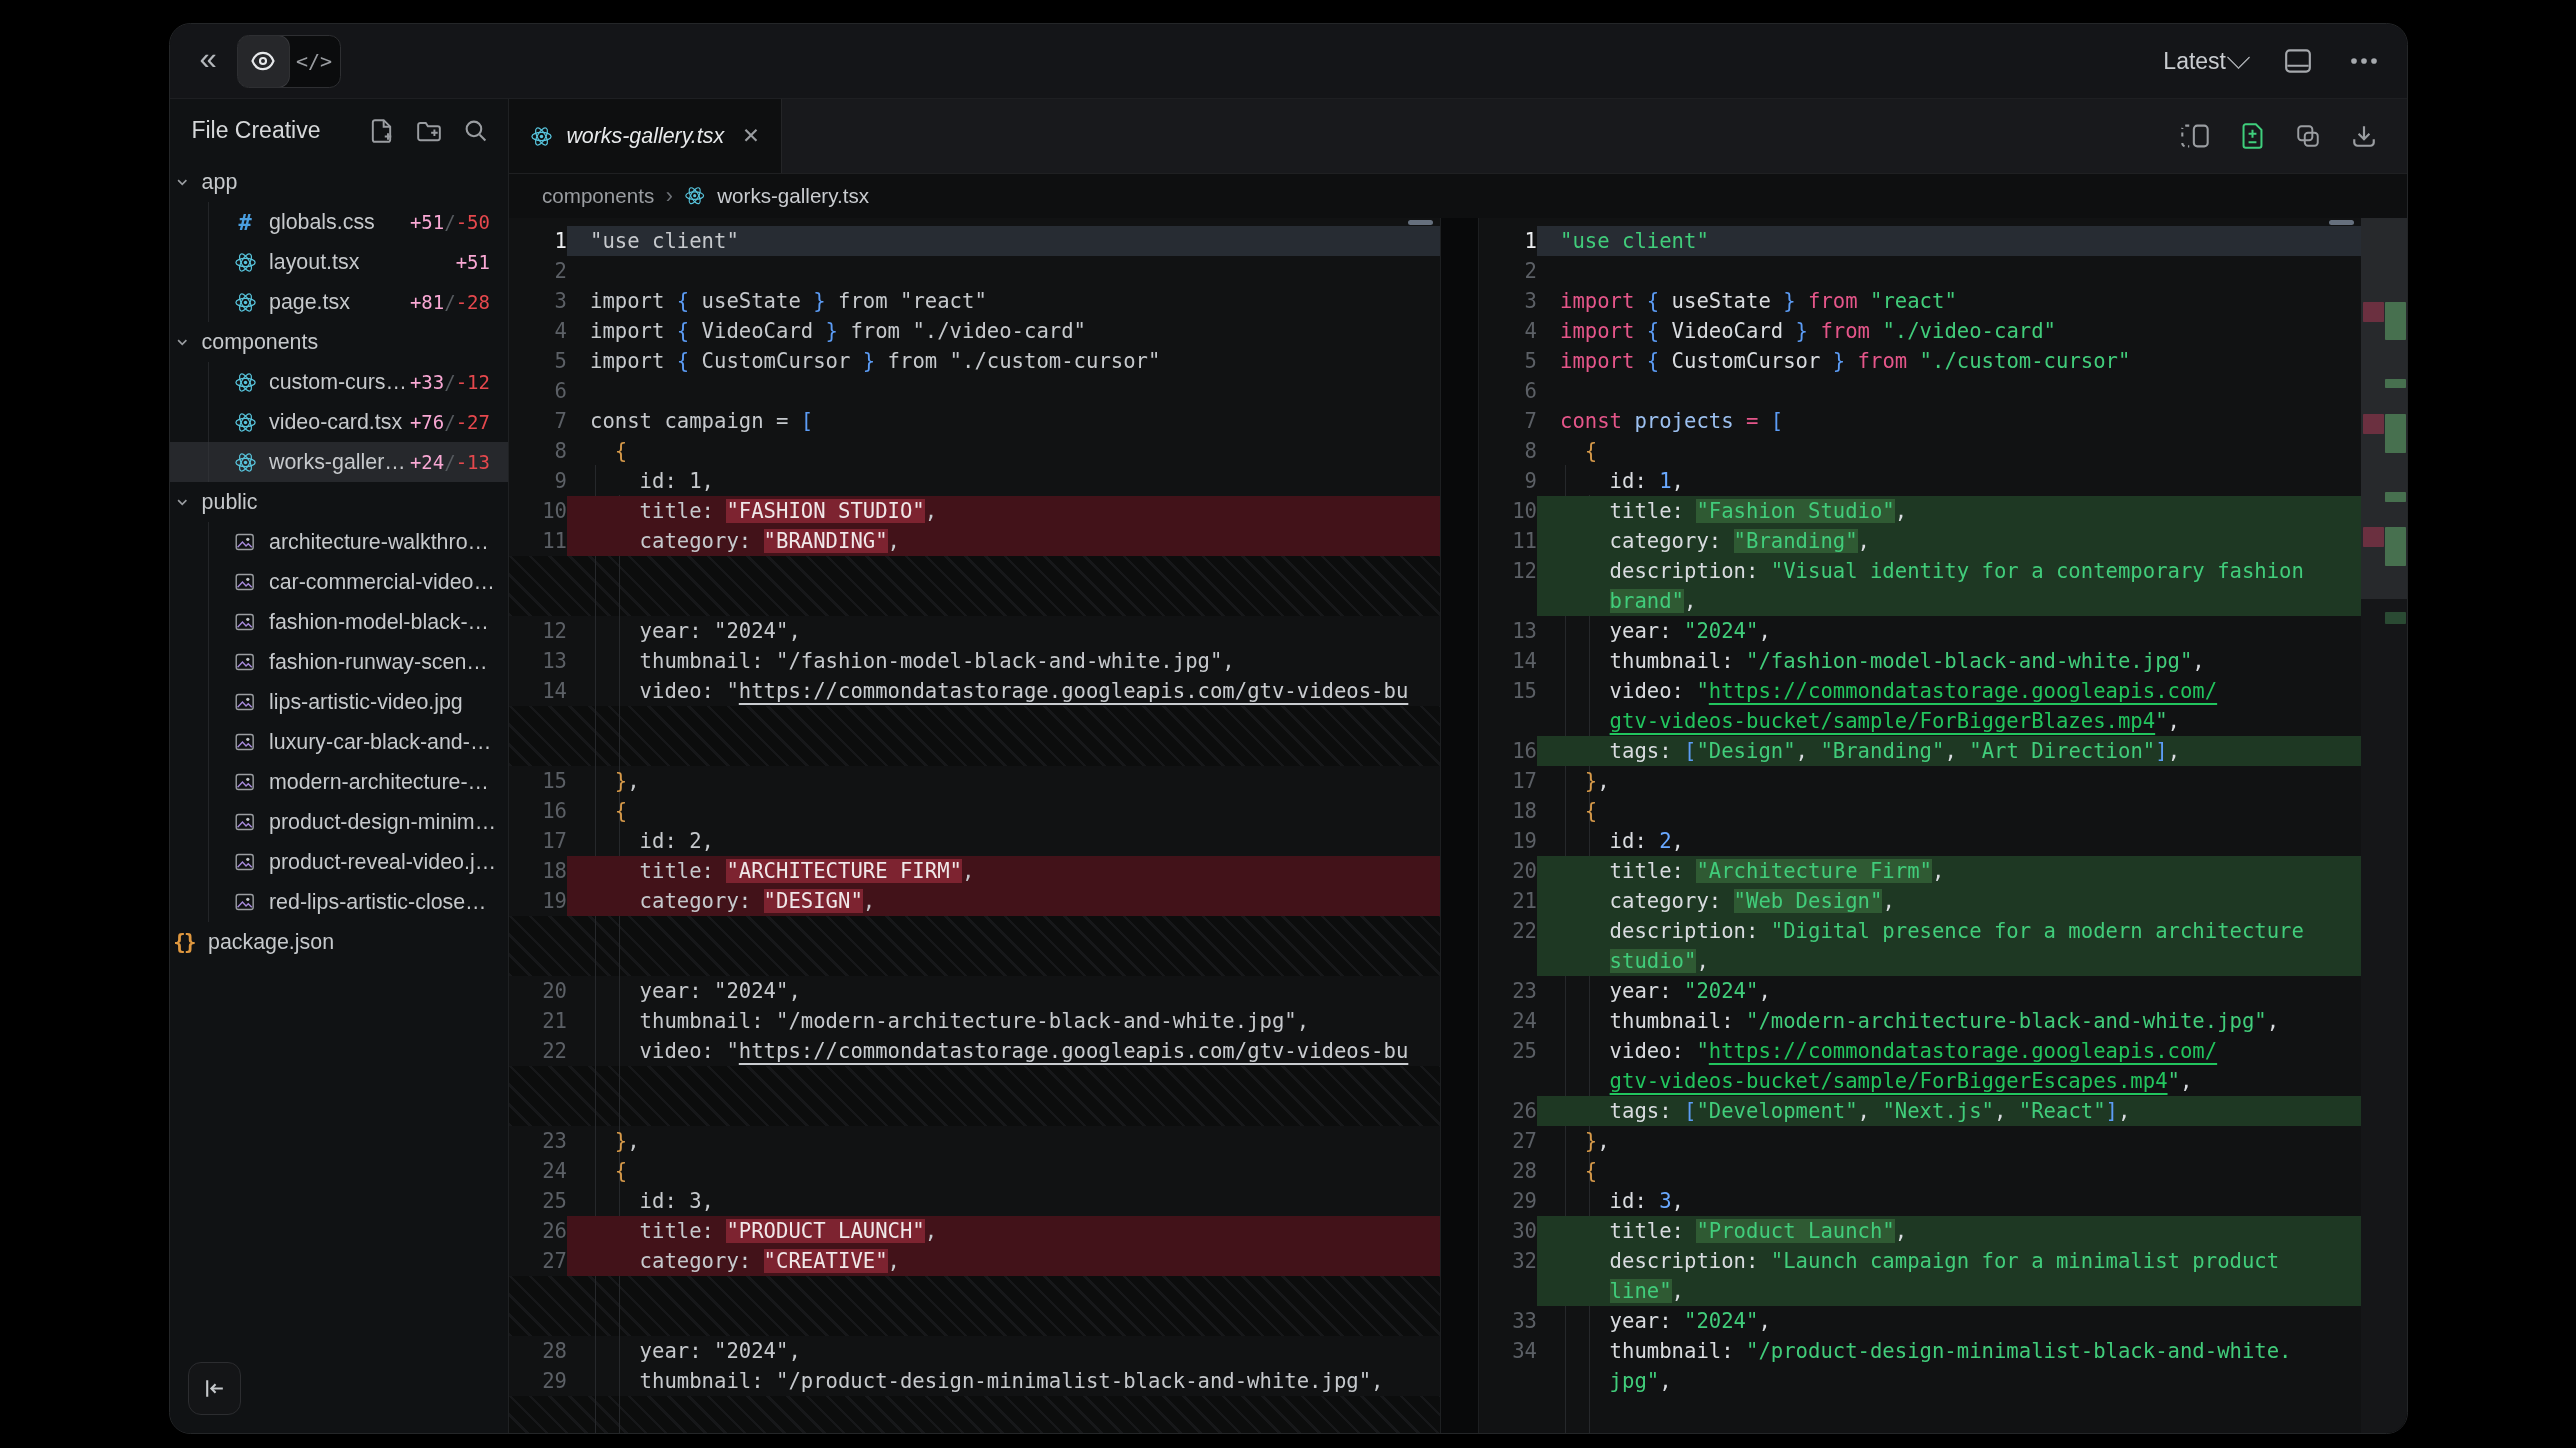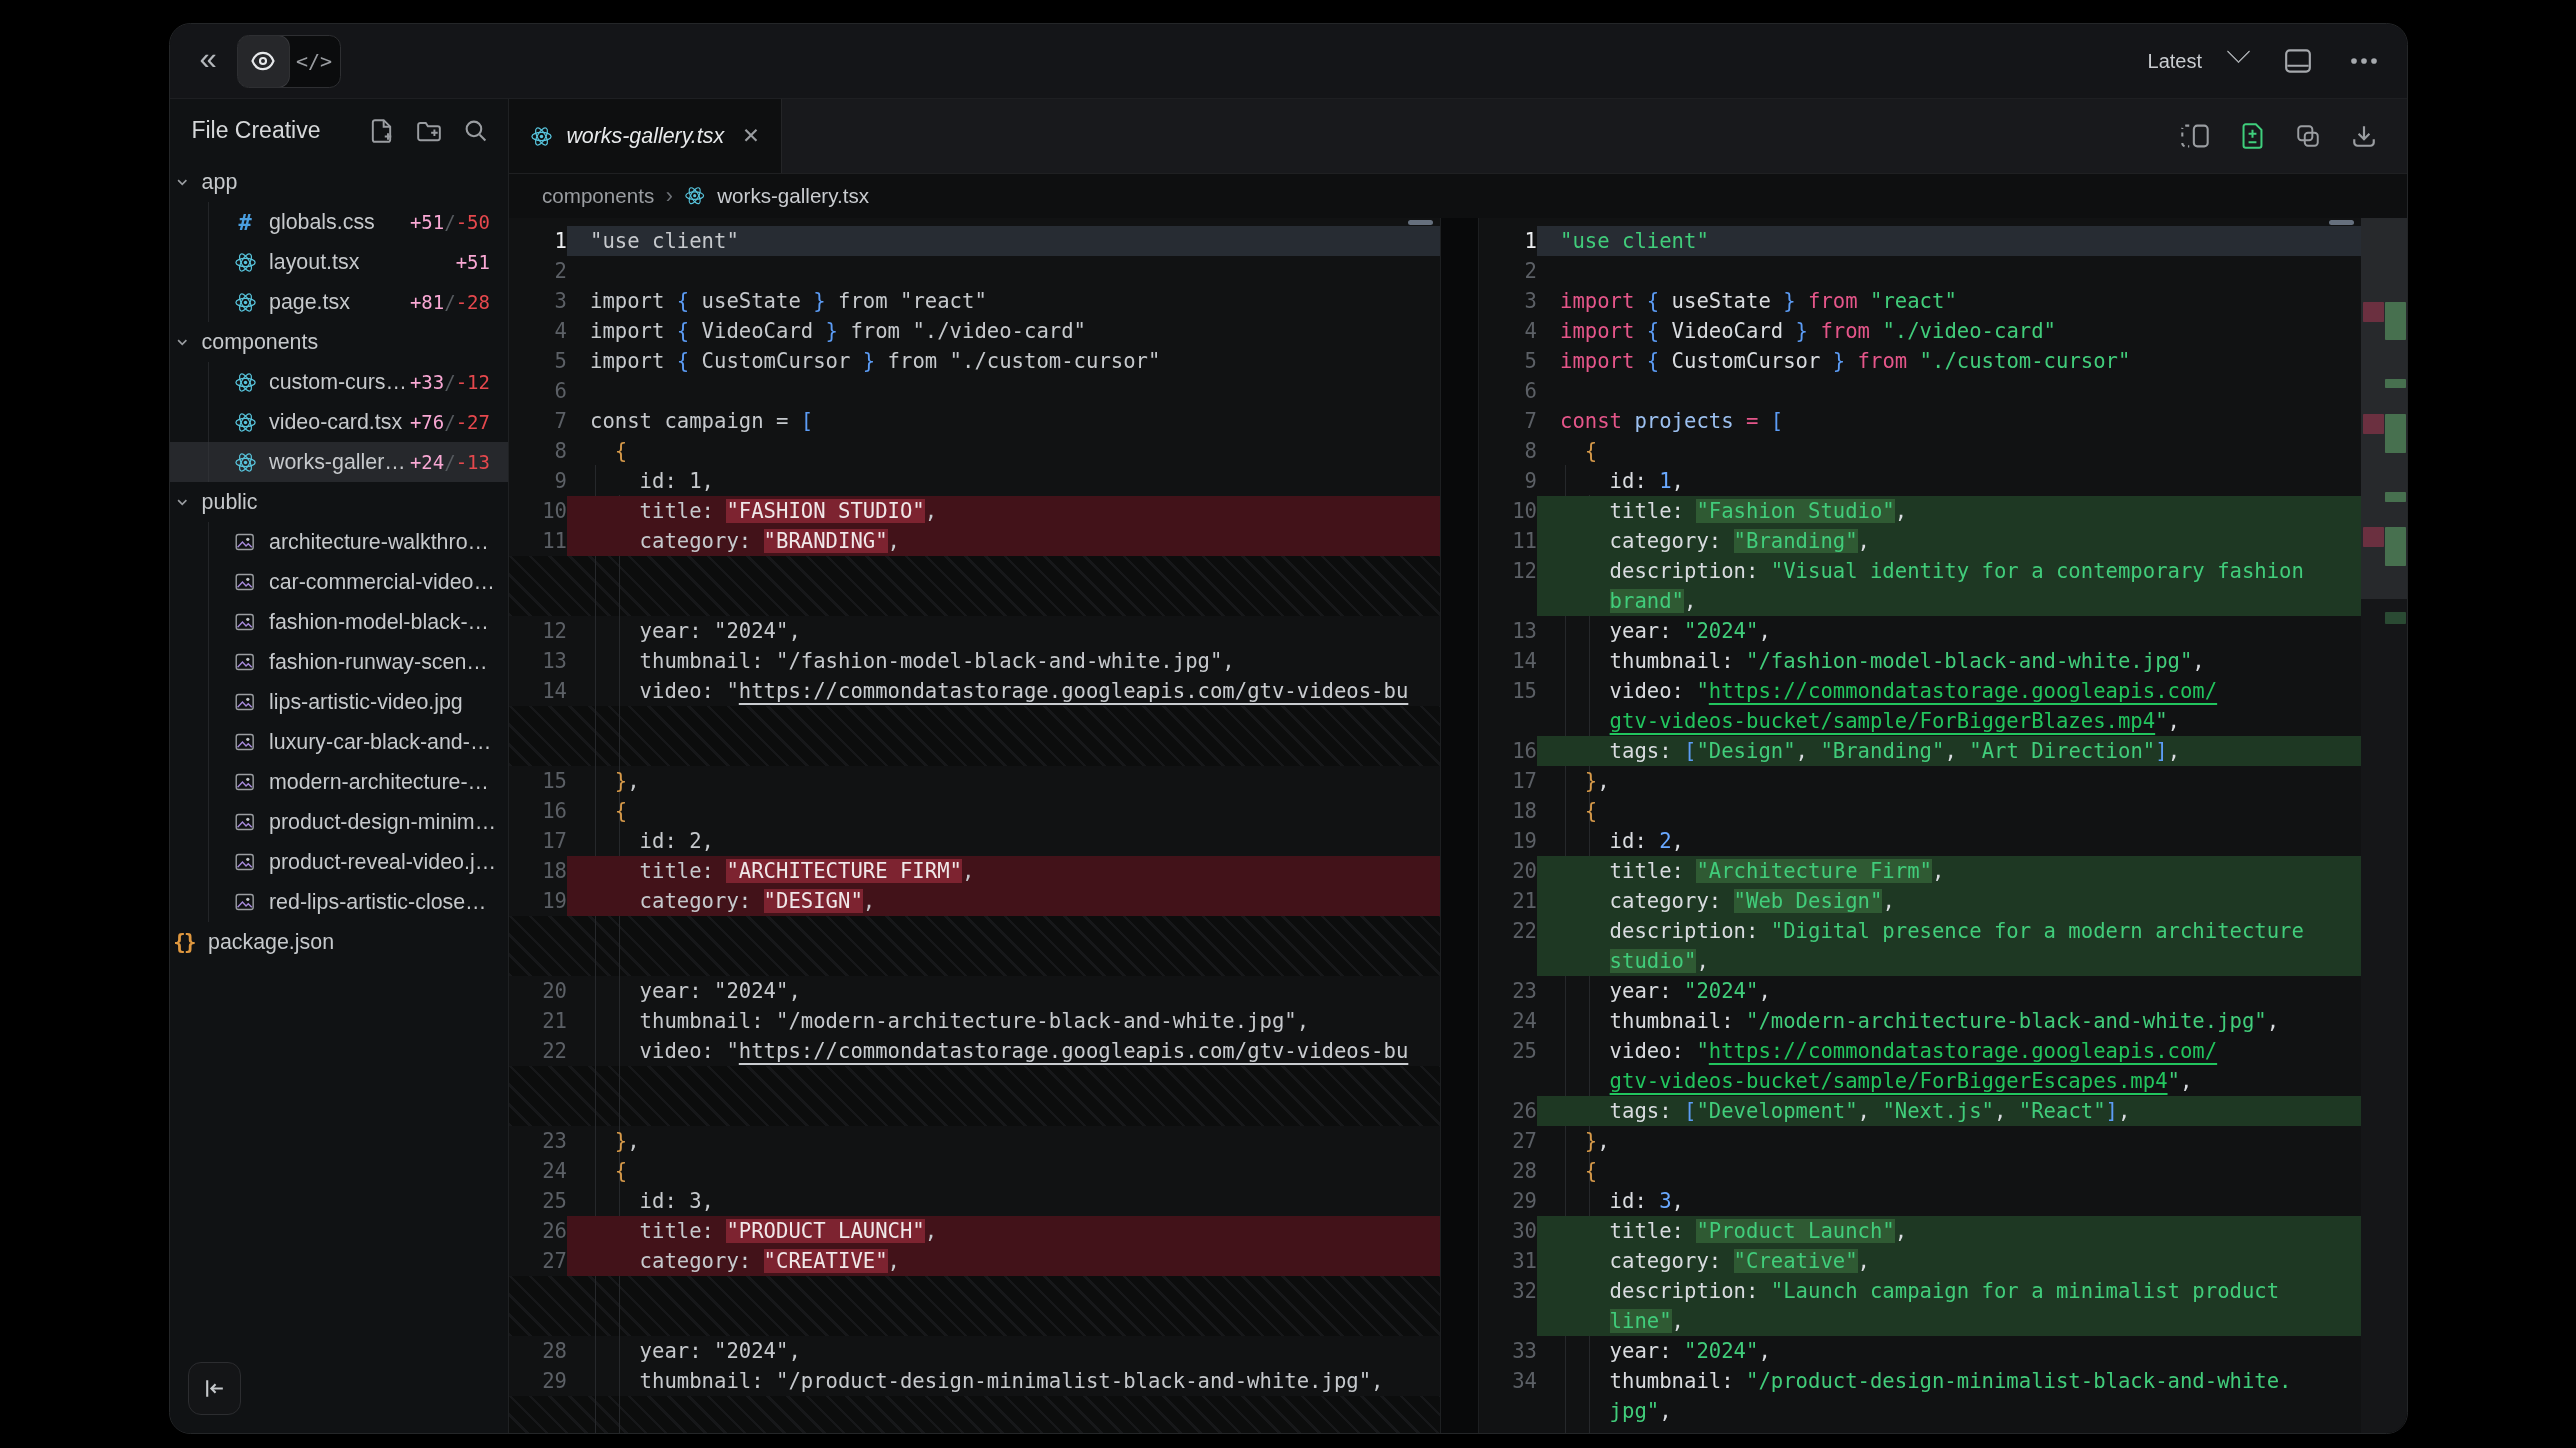--- a/index.html
+++ b/index.html
@@ -7,21 +7,21 @@
   .card{position:absolute;left:169px;top:23px;width:2237px;height:1409px;background:#101113;
     border:0.8px solid #242628;border-radius:21.4px;overflow:hidden;display:flex;flex-direction:column;}
   
   .topbar{height:74px;flex:0 0 74px;display:flex;align-items:center;padding:0 28px;background:#141518;
     border-bottom:0.8px solid #1e1f22;}
   .collapse-btn{color:#b4b7bb;font-size:31px;line-height:1;cursor:default;padding:0 8.2px 5px 1.6px;}
   .toggle-group{display:flex;margin-left:11.5px;background:#0b0c0d;border:0.8px solid #2e2f32;border-radius:11.5px;overflow:hidden;}
   .toggle-seg{width:51px;height:51px;display:flex;align-items:center;justify-content:center;color:#9a9da1;}
   .toggle-seg.active{background:#26272a;border-radius:10.7px;box-shadow:0 0 0 0.8px #3a3b3e;color:#e6e8ea;}
   .topbar-right{margin-left:auto;display:flex;align-items:center;gap:36px;}
-  .latest{display:flex;gap:28px;color:#c9ccd0;font-size:20px;}
+  .latest{display:flex;align-items:center;gap:4px;color:#c9ccd0;font-size:23px;}
   .chev-down{width:15px;height:15px;border-right:2.5px solid #9a9da1;border-bottom:2.5px solid #9a9da1;
     transform:rotate(45deg);margin-top:-6.6px;border-radius:1.6px;}
   .icon-btn{color:#a6a9ad;display:flex;align-items:center;justify-content:center;}
   
   .main{flex:1;display:flex;min-height:0;}
   .sidebar{width:338px;flex:0 0 338px;background:#101214;border-right:0.8px solid #1f2123;position:relative;display:flex;flex-direction:column;}
   .sb-head{height:63px;display:flex;align-items:center;padding:0 20px 0 21.4px;}
   .sb-title{font-size:23px;color:#d6d8da;}
   .sb-actions{margin-left:auto;display:flex;gap:21.4px;}
   .tree{font-size:21.4px;color:#c6c9cc;}
@@ -499,21 +499,20 @@
             <div class="row add"><span class="num"></span><span class="line"><span class="tk p">    </span><span class="tk s wa">studio"</span><span class="tk p">,</span></span></div>
             <div class="row ctx"><span class="num">23</span><span class="line"><span class="tk p">    year: </span><span class="tk s">"2024"</span><span class="tk p">,</span></span></div>
             <div class="row ctx"><span class="num">24</span><span class="line"><span class="tk p">    thumbnail: </span><span class="tk s">"/modern-architecture-black-and-white.jpg"</span><span class="tk p">,</span></span></div>
             <div class="row ctx"><span class="num">25</span><span class="line"><span class="tk p">    video: </span><span class="tk s">"</span><span class="tk su">https://commondatastorage.googleapis.com/</span></span></div>
             <div class="row ctx"><span class="num"></span><span class="line"><span class="tk p">    </span><span class="tk su">gtv-videos-bucket/sample/ForBiggerEscapes.mp4</span><span class="tk s">"</span><span class="tk p">,</span></span></div>
             <div class="row add"><span class="num">26</span><span class="line"><span class="tk p">    tags: </span><span class="tk b">[</span><span class="tk s">"Development"</span><span class="tk p">, </span><span class="tk s">"Next.js"</span><span class="tk p">, </span><span class="tk s">"React"</span><span class="tk b">]</span><span class="tk p">,</span></span></div>
             <div class="row ctx"><span class="num">27</span><span class="line"><span class="tk p">  </span><span class="tk o">}</span><span class="tk p">,</span></span></div>
             <div class="row ctx"><span class="num">28</span><span class="line"><span class="tk p">  </span><span class="tk o">{</span></span></div>
             <div class="row ctx"><span class="num">29</span><span class="line"><span class="tk p">    id: </span><span class="tk n">3</span><span class="tk p">,</span></span></div>
             <div class="row add"><span class="num">30</span><span class="line"><span class="tk p">    title: </span><span class="tk s wa">"Product Launch"</span><span class="tk p">,</span></span></div>
-            <div class="row add"><span class="num">31</span><span class="line"><span class="tk p">    category: </span><span class="tk s wa">"Creative"</span><span class="tk p">,</span></span></div>
             <div class="row add"><span class="num">32</span><span class="line"><span class="tk p">    description: </span><span class="tk s">"Launch campaign for a minimalist product</span></span></div>
             <div class="row add"><span class="num"></span><span class="line"><span class="tk p">    </span><span class="tk s wa">line"</span><span class="tk p">,</span></span></div>
             <div class="row ctx"><span class="num">33</span><span class="line"><span class="tk p">    year: </span><span class="tk s">"2024"</span><span class="tk p">,</span></span></div>
             <div class="row ctx"><span class="num">34</span><span class="line"><span class="tk p">    thumbnail: </span><span class="tk s">"/product-design-minimalist-black-and-white.</span></span></div>
             <div class="row ctx"><span class="num"></span><span class="line"><span class="tk p">    </span><span class="tk s">jpg"</span><span class="tk p">,</span></span></div>
           </div>
         <div class="gutter" id="overview-gutter">
             <div class="viewport" style="height: 381px;"></div>
             <div class="gmark red" style="top: 84px; height: 20px;"></div>
             <div class="gmark green" style="top: 84px; height: 38px;"></div>

